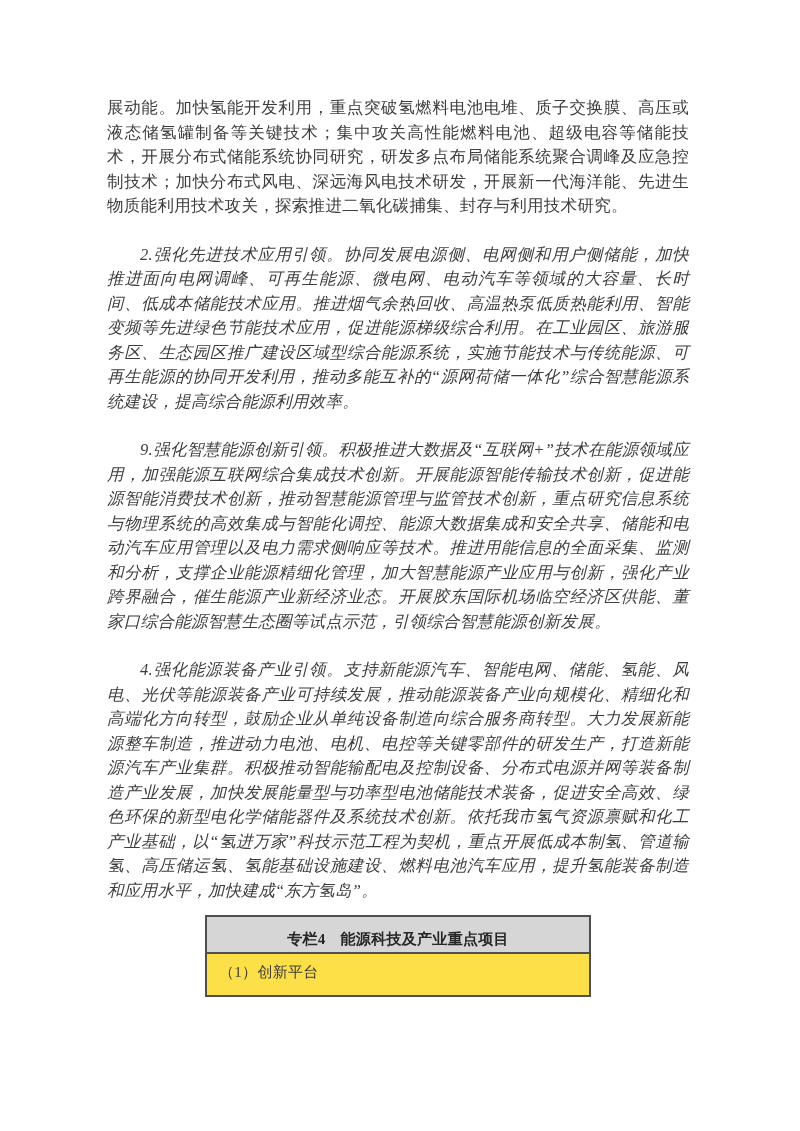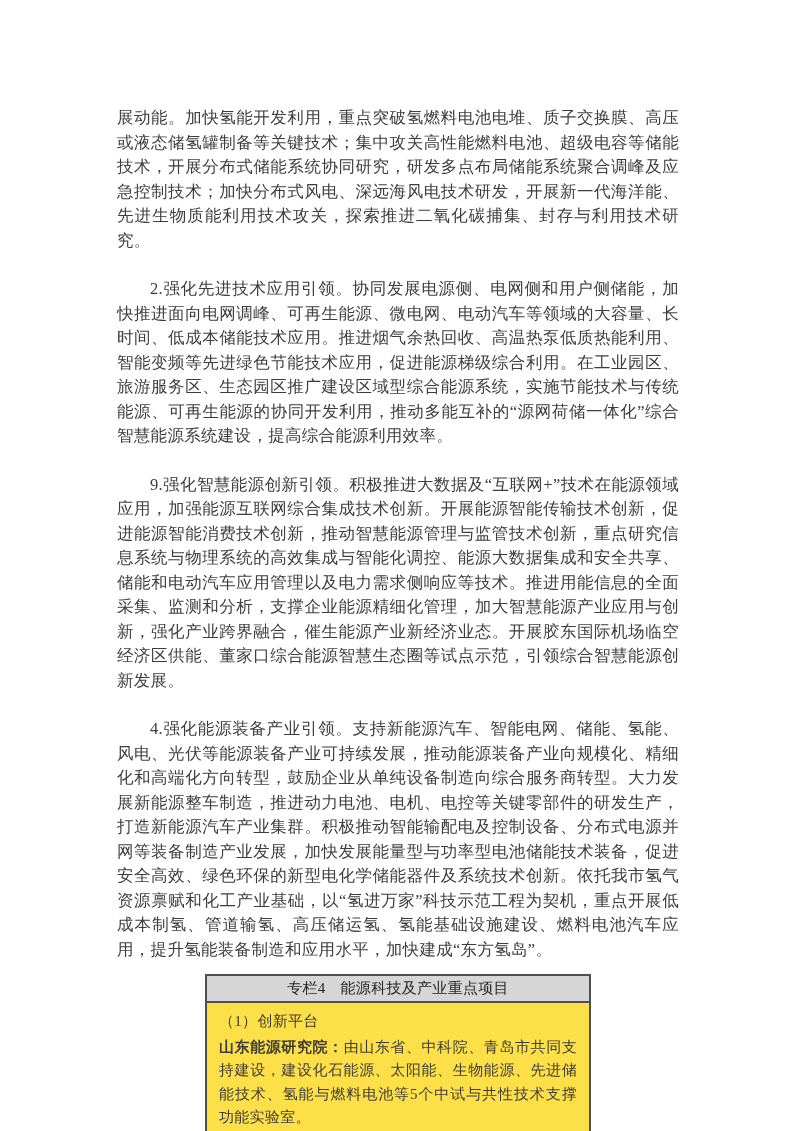--- a/index.html
+++ b/index.html
@@ -19,37 +19,37 @@
     position: absolute;
     top: 96px;
     left: 107px;
     width: 582px;
     color: var(--text, #3d3d3d);
     font-size: 16.5px;
     line-height: 24.5px;
     text-align: justify;
     letter-spacing: 0.3px;
   }
-  .content p { margin: 10px; }
+  .content p { margin: 0; }
   .content p + p { margin-top: 24px; }
-  .content p.indented { text-indent: 2em; }
+  .content p.indented { text-indent: 2em; font-style: italic; }
 
   .panel {
     width: 386px;
     margin: 12px auto 0 auto;
     font-size: 15px;
     color: var(--text, #3d3d3d);
   }
   .panel-header {
     background: var(--panel-header-bg, #d6d6d6);
     border: 2px solid var(--panel-border, #4f4f4f);
     text-align: center;
-    font-weight: normal;
+    font-weight: bold;
     color: #262626;
-    padding: 2px 0 3px 0;
+    padding: 12px 0 3px 0;
     line-height: 20px;
   }
   .panel-header .title-prefix { margin-right: 1em; }
   .panel-body {
     background: #fde047;
     border: 2px solid var(--panel-border, #4f4f4f);
     border-top: none;
     padding: 7px 12px 10px 12px;
     line-height: 23.5px;
     text-align: justify;
@@ -66,16 +66,15 @@
   <p class="indented">2.强化先进技术应用引领。协同发展电源侧、电网侧和用户侧储能，加快推进面向电网调峰、可再生能源、微电网、电动汽车等领域的大容量、长时间、低成本储能技术应用。推进烟气余热回收、高温热泵低质热能利用、智能变频等先进绿色节能技术应用，促进能源梯级综合利用。在工业园区、旅游服务区、生态园区推广建设区域型综合能源系统，实施节能技术与传统能源、可再生能源的协同开发利用，推动多能互补的“源网荷储一体化”综合智慧能源系统建设，提高综合能源利用效率。</p>
   <p class="indented">9.强化智慧能源创新引领。积极推进大数据及“互联网+”技术在能源领域应用，加强能源互联网综合集成技术创新。开展能源智能传输技术创新，促进能源智能消费技术创新，推动智慧能源管理与监管技术创新，重点研究信息系统与物理系统的高效集成与智能化调控、能源大数据集成和安全共享、储能和电动汽车应用管理以及电力需求侧响应等技术。推进用能信息的全面采集、监测和分析，支撑企业能源精细化管理，加大智慧能源产业应用与创新，强化产业跨界融合，催生能源产业新经济业态。开展胶东国际机场临空经济区供能、董家口综合能源智慧生态圈等试点示范，引领综合智慧能源创新发展。</p>
   <p class="indented">4.强化能源装备产业引领。支持新能源汽车、智能电网、储能、氢能、风电、光伏等能源装备产业可持续发展，推动能源装备产业向规模化、精细化和高端化方向转型，鼓励企业从单纯设备制造向综合服务商转型。大力发展新能源整车制造，推进动力电池、电机、电控等关键零部件的研发生产，打造新能源汽车产业集群。积极推动智能输配电及控制设备、分布式电源并网等装备制造产业发展，加快发展能量型与功率型电池储能技术装备，促进安全高效、绿色环保的新型电化学储能器件及系统技术创新。依托我市氢气资源禀赋和化工产业基础，以“氢进万家”科技示范工程为契机，重点开展低成本制氢、管道输氢、高压储运氢、氢能基础设施建设、燃料电池汽车应用，提升氢能装备制造和应用水平，加快建成“东方氢岛”。</p>
 
   <section class="panel">
     <div class="panel-header">
       <span class="title-prefix">专栏4</span><span>能源科技及产业重点项目</span>
     </div>
     <div class="panel-body">
       <p>（1）创新平台</p>
-      <p><span class="entry-label">山东能源研究院：</span><span>由山东省、中科院、青岛市共同支持建设，建设化石能源、太阳能、生物能源、先进储能技术、氢能与燃料电池等5个中试与共性技术支撑功能实验室。</span></p>
     </div>
   </section>
 </main>
 
 </body></html>

